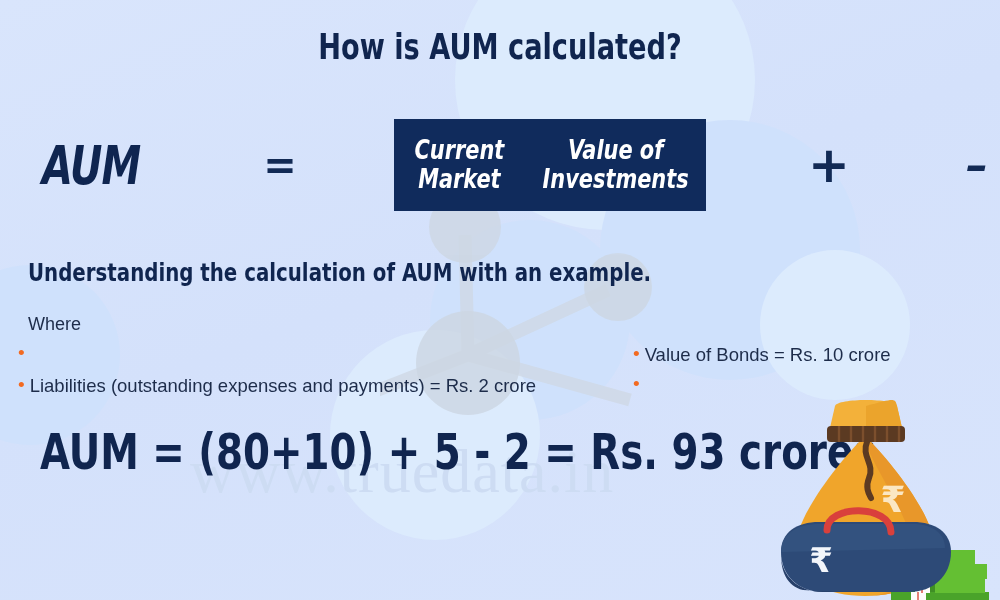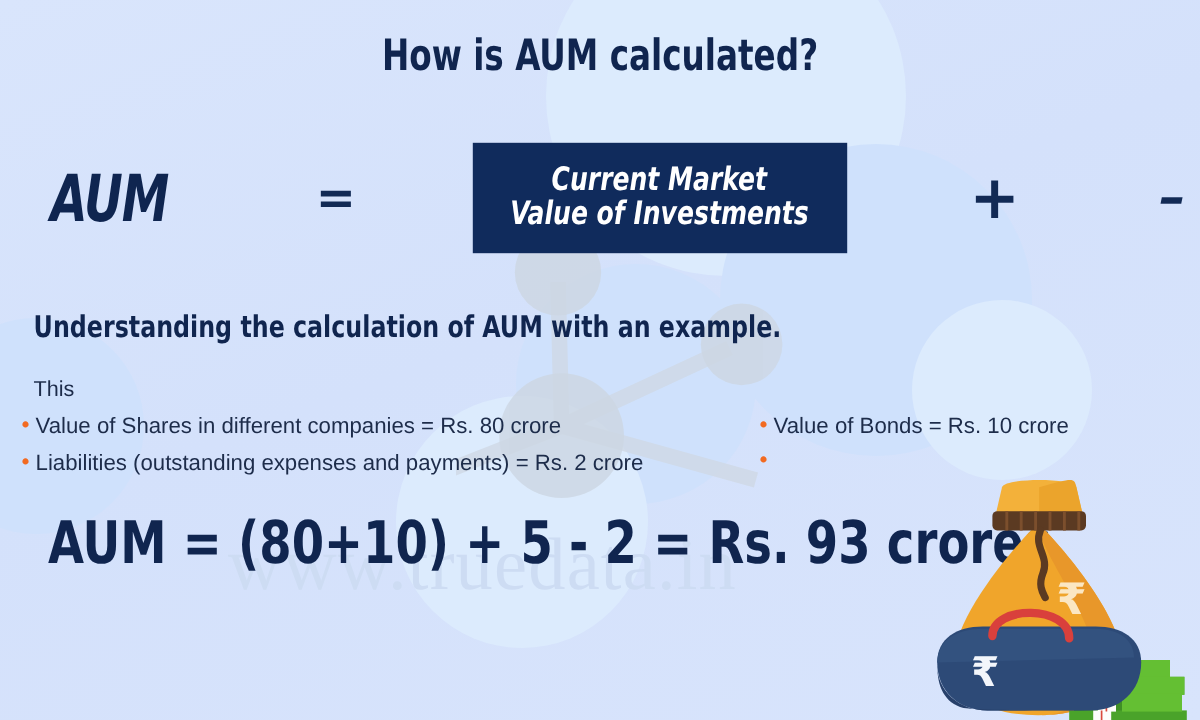--- a/index.html
+++ b/index.html
@@ -98,21 +98,21 @@
   .op-plus { font-size: 50px; margin: 0 13px; }
   .op-minus{ font-size: 44px; margin: 0 12px 0 14px; }
 
   .fbox {
     color: #ffffff;
     font-family: "DejaVu Sans Condensed", "Liberation Sans Narrow", "Liberation Sans", sans-serif;
     font-weight: bold;
     text-align: center;
     line-height: 1.06;
     display: flex;
-    flex-direction: column;
+    flex-direction: row;
     align-items: center;
     justify-content: center;
   }
   .fbox span { display: block; transform: scaleX(0.86); }
 
   .box-navy   { background: #102b5c; width: 312px; height: 92px; font-size: 27px; }
   .box-orange { background: #f4601a; width: 208px; height: 92px; font-size: 27px; }
   .box-green  { background: #2c9a1f; width: 162px; height: 56px; font-size: 27px; }
 
   
@@ -243,26 +243,25 @@
 
     <div class="op op-plus">+</div>
 
 
     <div class="op op-minus">–</div>
 
   </div>
 
   <div class="example-heading">Understanding the calculation of AUM with an example.</div>
 
-  <div class="where-label">This</div>
+  <div class="where-label">Where</div>
 
   <div class="bullets left">
     <div class="bullet-row">
       <span class="dot">•</span>
-      <span>Value of Shares in different companies = Rs. 80 crore</span>
     </div>
     <div class="bullet-row">
       <span class="dot">•</span>
       <span>Liabilities (outstanding expenses and payments) = Rs. 2 crore</span>
     </div>
   </div>
 
   <div class="bullets right">
     <div class="bullet-row">
       <span class="dot">•</span>

